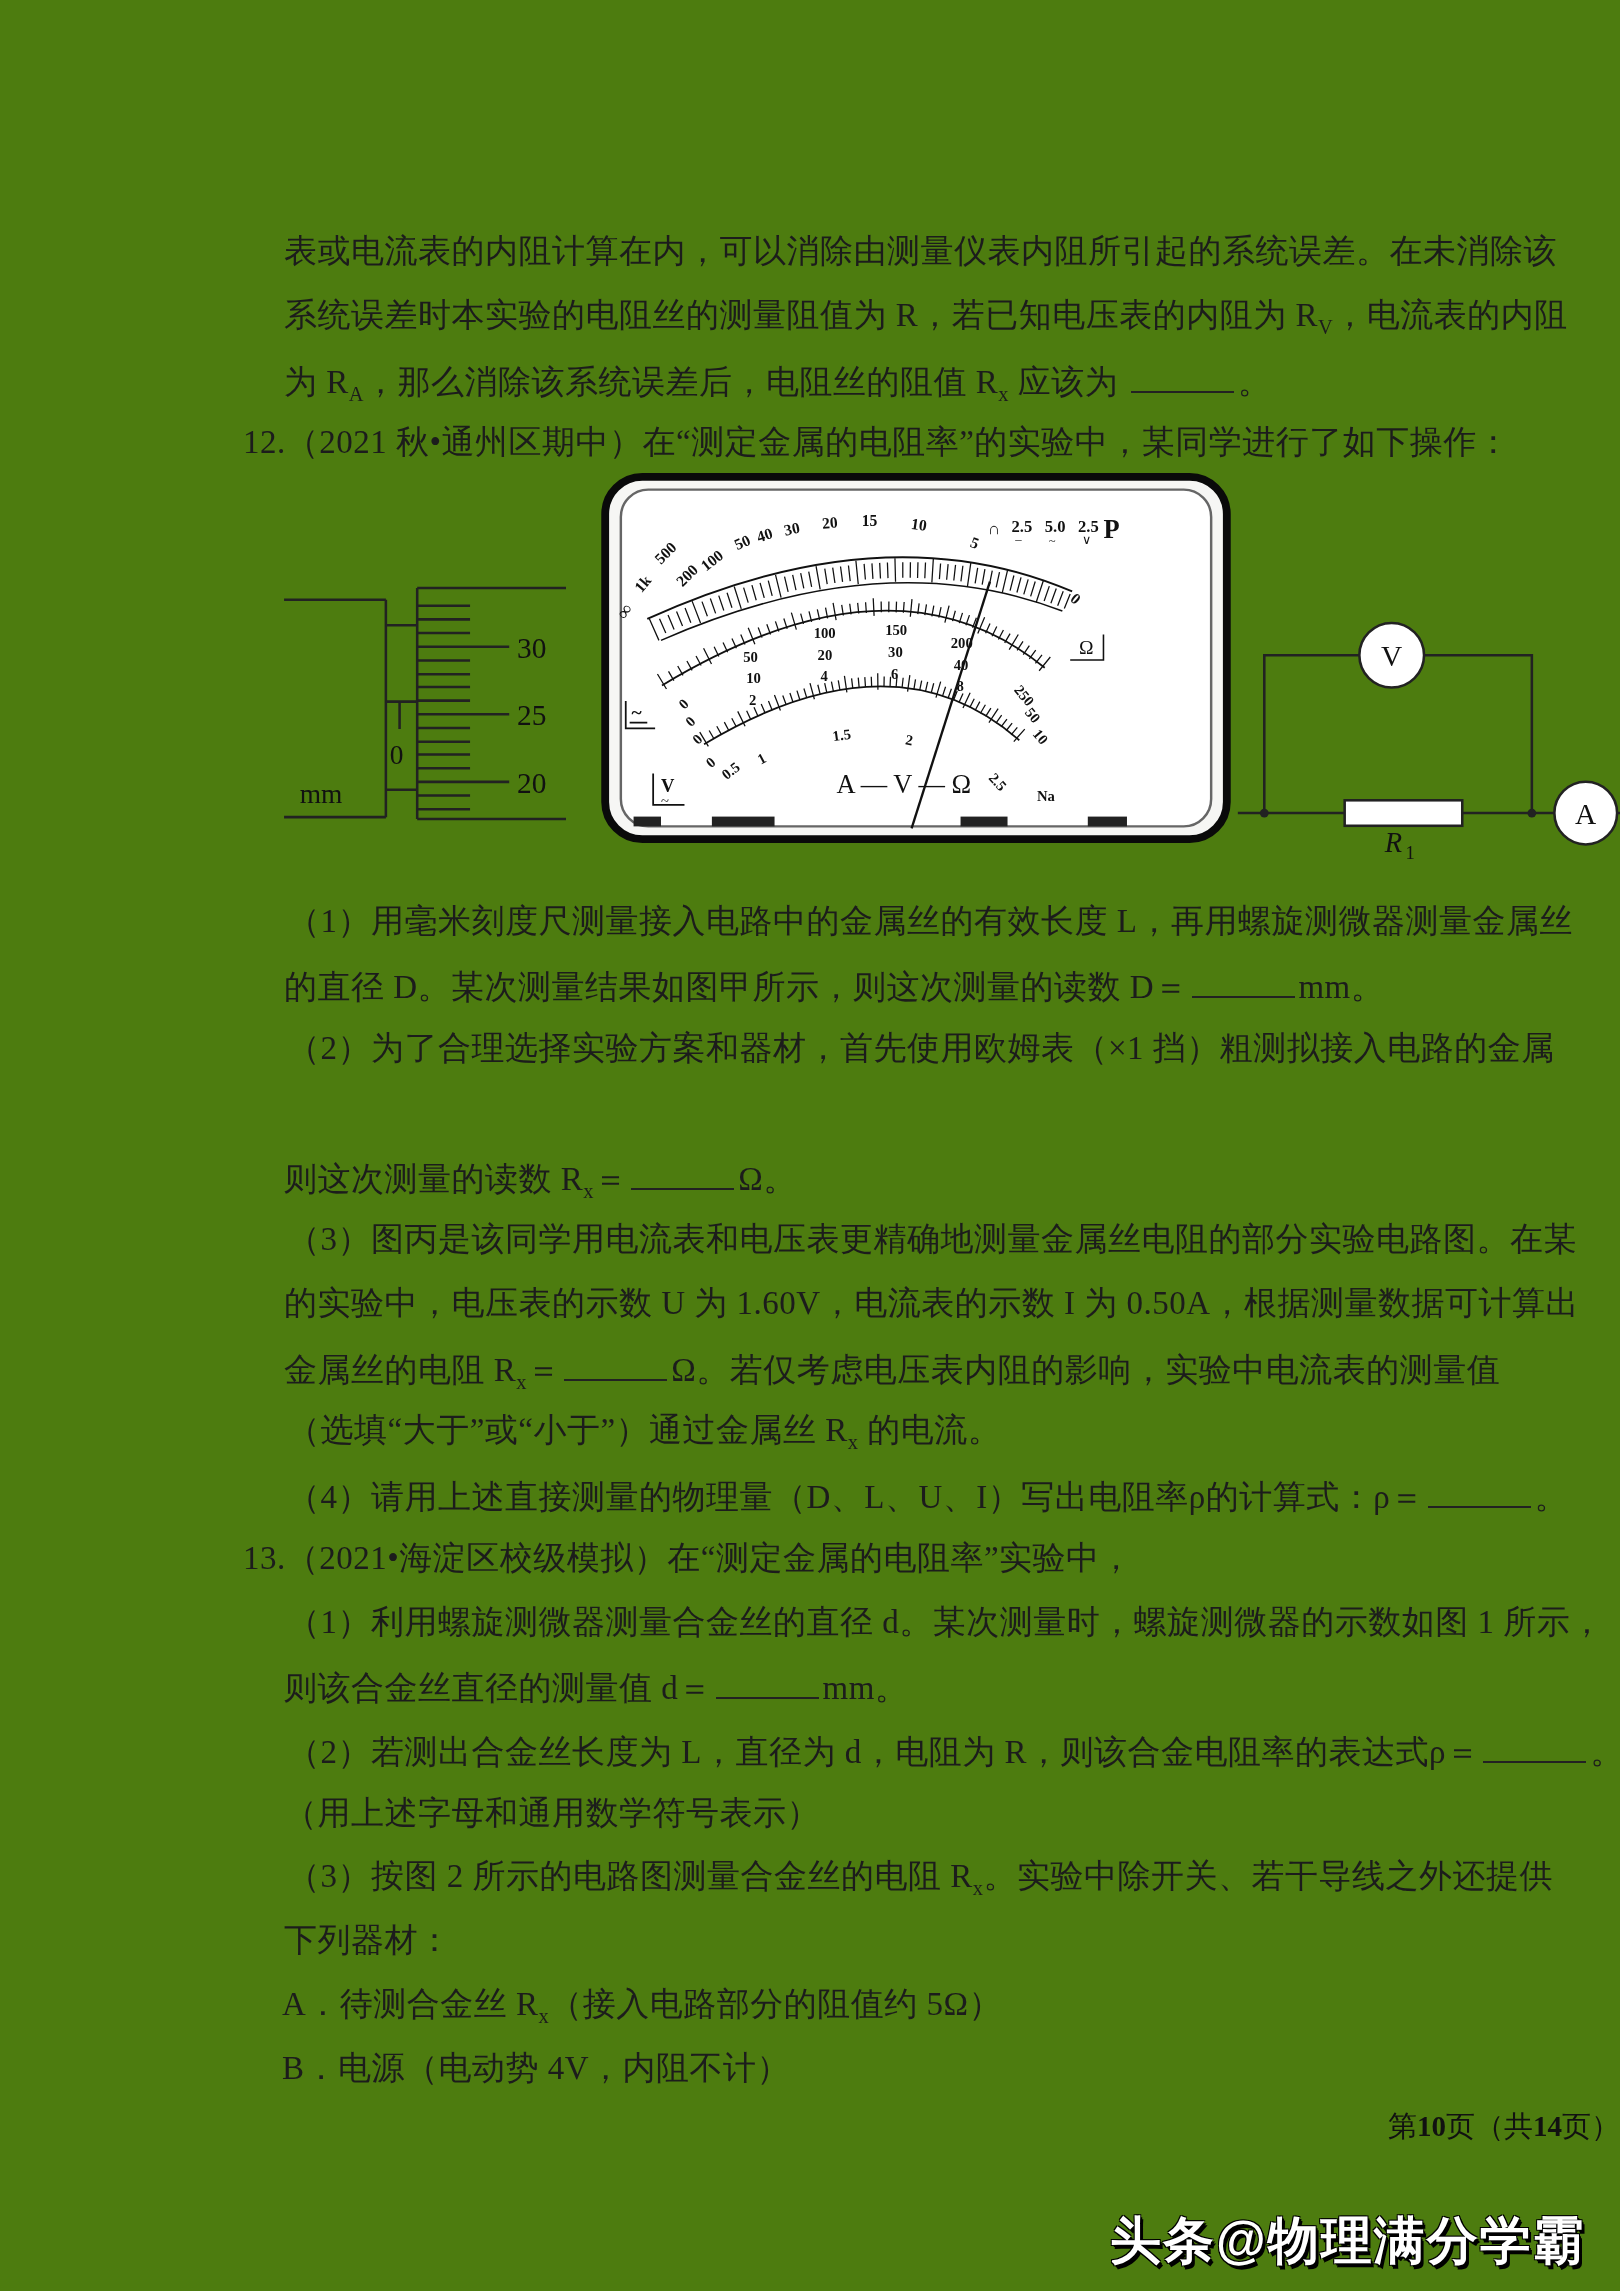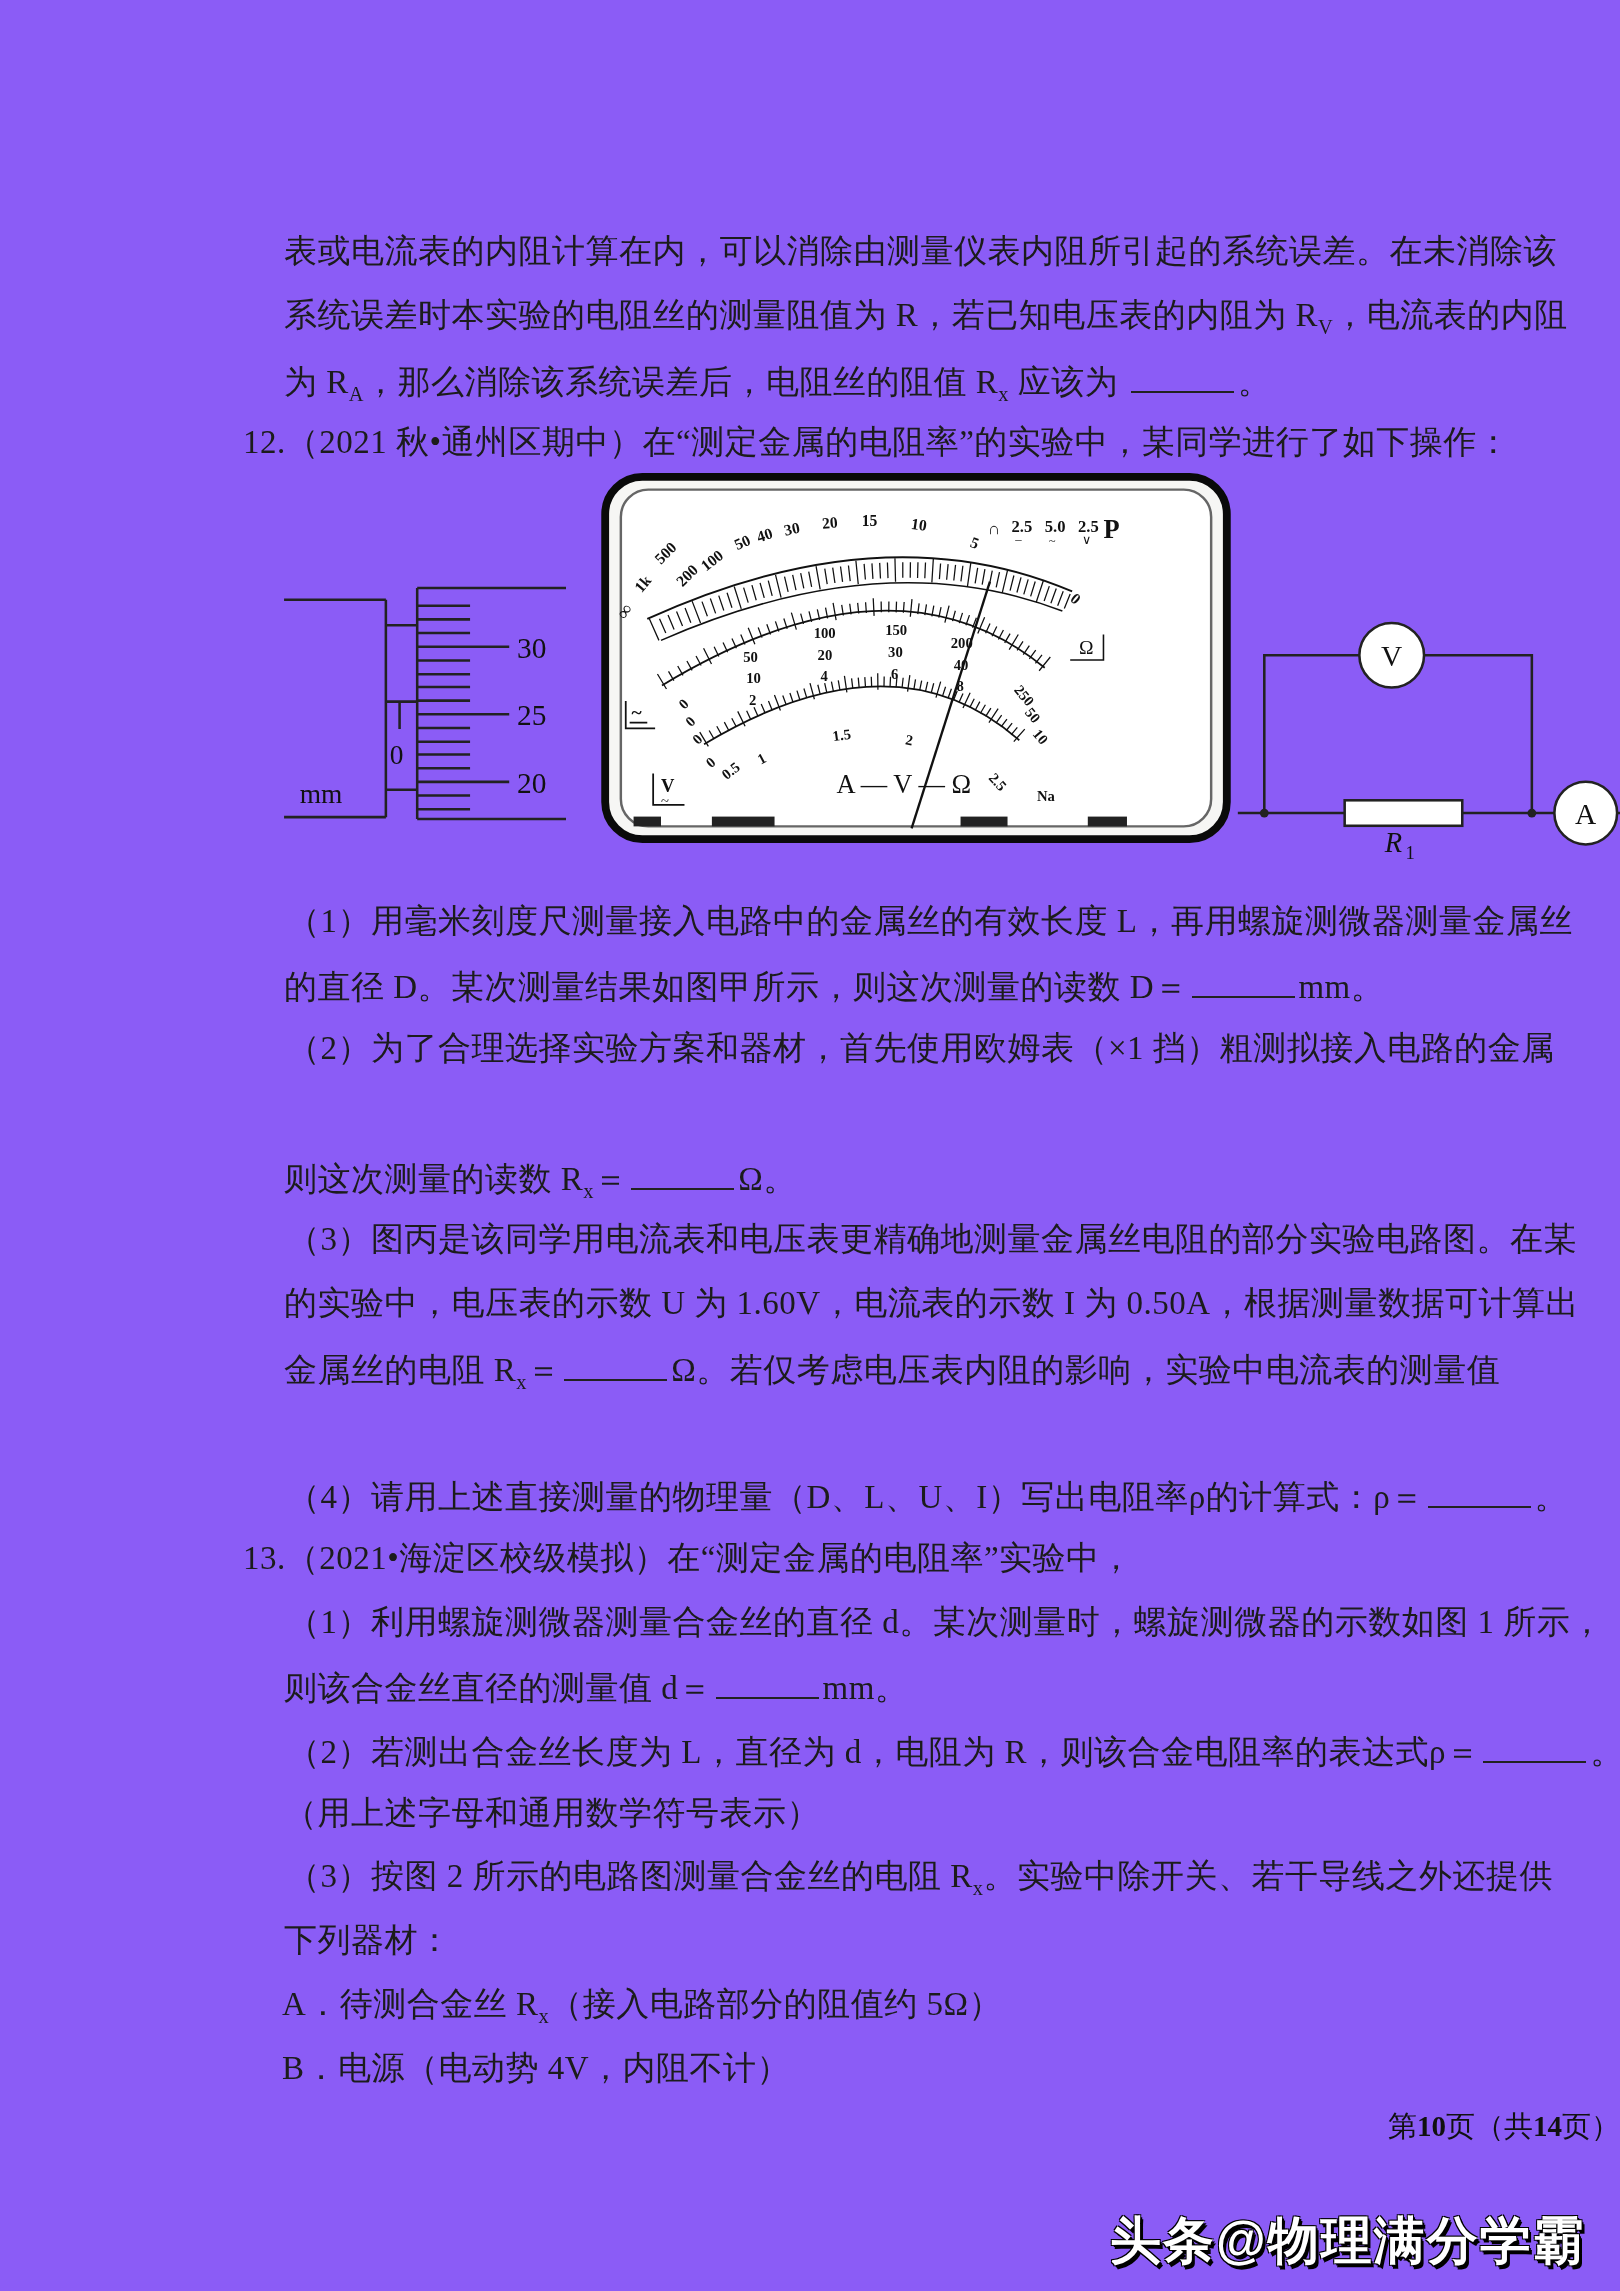--- a/index.html
+++ b/index.html
@@ -1,16 +1,16 @@
 <!DOCTYPE html>
 <html><head>
 <meta charset="utf-8">
 <style>
   html,body{margin:0;padding:0;background:#fff;}
-  .page{position:relative;width:1620px;height:2292px;background:#8b5cf6;overflow:hidden;
+  .page{position:relative;width:1620px;height:2292px;background:#4d7c0f;overflow:hidden;
         font-family:"Liberation Serif",serif;color:#1c1c1c;}
   .tline{position:absolute;font-size:33px;line-height:43px;white-space:nowrap;letter-spacing:0.5px;}
   .tline sub{font-size:0.62em;line-height:0;}
   .blank{display:inline-block;width:103px;height:1em;border-bottom:2px solid #222;
          vertical-align:baseline;margin:0 3.9px;}
   .fig{position:absolute;}
   .footer{position:absolute;left:0;top:2107px;width:100%;text-align:right;font-size:29px;color:#111;}
   .watermark{position:absolute;left:1070px;top:2207px;font-size:51px;font-weight:bold;
              font-family:"Liberation Sans",sans-serif;color:#ffffff;letter-spacing:2px;
              text-shadow:2.9px 3.9px 0 #000,-1px -1px 0 #000,1px -1px 0 #000,-1px 1px 0 #000,2px 2px 0 #000;margin-left:40px;}
@@ -26,20 +26,21 @@
   <div class="tline" style="left:284px;top:358px">为 R<sub>A</sub>，那么消除该系统误差后，电阻丝的阻值 R<sub>x</sub> 应该为 <span class="blank"></span>。</div>
   <div class="tline" style="left:243px;top:421px">12.（2021 秋•通州区期中）在“测定金属的电阻率”的实验中，某同学进行了如下操作：</div>
 
   <div class="tline" style="left:287px;top:900px">（1）用毫米刻度尺测量接入电路中的金属丝的有效长度 L，再用螺旋测微器测量金属丝</div>
   <div class="tline" style="left:284px;top:963px">的直径 D。某次测量结果如图甲所示，则这次测量的读数 D＝<span class="blank"></span>mm。</div>
   <div class="tline" style="left:287px;top:1027px">（2）为了合理选择实验方案和器材，首先使用欧姆表（×1 挡）粗测拟接入电路的金属</div>
   <div class="tline" style="left:284px;top:1155px">则这次测量的读数 R<sub>x</sub>＝<span class="blank"></span>Ω。</div>
   <div class="tline" style="left:287px;top:1218px">（3）图丙是该同学用电流表和电压表更精确地测量金属丝电阻的部分实验电路图。在某</div>
   <div class="tline" style="left:284px;top:1282px">的实验中，电压表的示数 U 为 1.60V，电流表的示数 I 为 0.50A，根据测量数据可计算出</div>
   <div class="tline" style="left:284px;top:1346px">金属丝的电阻 R<sub>x</sub>＝<span class="blank"></span>Ω。若仅考虑电压表内阻的影响，实验中电流表的测量值</div>
+  <div class="tline" style="left:287px;top:1409px">（选填“大于”或“小于”）通过金属丝 R<sub>x</sub> 的电流。</div>
   <div class="tline" style="left:287px;top:1473px">（4）请用上述直接测量的物理量（D、L、U、I）写出电阻率ρ的计算式：ρ＝<span class="blank"></span>。</div>
 
   <div class="tline" style="left:243px;top:1537px">13.（2021•海淀区校级模拟）在“测定金属的电阻率”实验中，</div>
   <div class="tline" style="left:287px;top:1601px">（1）利用螺旋测微器测量合金丝的直径 d。某次测量时，螺旋测微器的示数如图 1 所示，</div>
   <div class="tline" style="left:284px;top:1664px">则该合金丝直径的测量值 d＝<span class="blank"></span>mm。</div>
   <div class="tline" style="left:287px;top:1728px">（2）若测出合金丝长度为 L，直径为 d，电阻为 R，则该合金电阻率的表达式ρ＝<span class="blank"></span>。</div>
   <div class="tline" style="left:284px;top:1792px">（用上述字母和通用数学符号表示）</div>
   <div class="tline" style="left:287px;top:1855px">（3）按图 2 所示的电路图测量合金丝的电阻 R<sub>x</sub>。实验中除开关、若干导线之外还提供</div>
   <div class="tline" style="left:284px;top:1919px">下列器材：</div>
   <div class="tline" style="left:282px;top:1983px">A．待测合金丝 R<sub>x</sub>（接入电路部分的阻值约 5Ω）</div>

